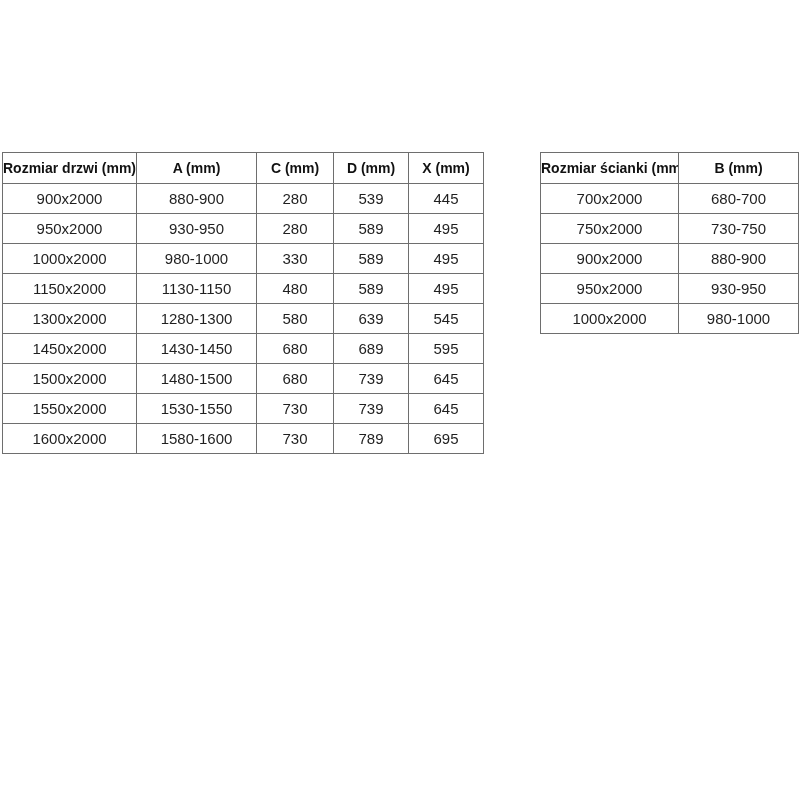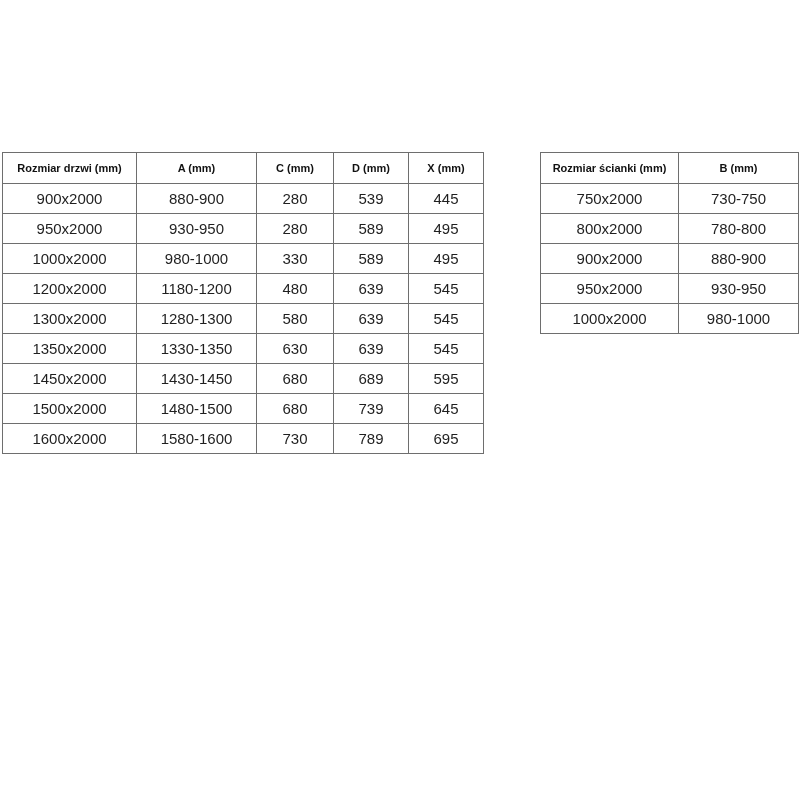--- a/index.html
+++ b/index.html
@@ -23,21 +23,21 @@
   table.tbl th, table.tbl td {
     border: 1px solid #6e6e6e;
     text-align: center;
     vertical-align: middle;
     color: #1f1f1f;
     white-space: nowrap;
     overflow: hidden;
   }
   table.tbl th {
     font-weight: bold;
-    font-size: 11px;
+    font-size: 14px;
     height: 31px;
     color: #111111;
   }
   table.tbl td {
     font-size: 15px;
     height: 30px;
   }
   table.door { left: 2px;  top: 152px; width: 481px; }
   table.wall { left: 540px; top: 152px; width: 258px; }
 </style>
@@ -78,51 +78,51 @@
           <td>495</td>
         </tr>
         <tr>
           <td>1000x2000</td>
           <td>980-1000</td>
           <td>330</td>
           <td>589</td>
           <td>495</td>
         </tr>
         <tr>
-          <td>1200x2000</td>
-          <td>1180-1200</td>
+          <td>1150x2000</td>
+          <td>1130-1150</td>
           <td>480</td>
-          <td>639</td>
-          <td>545</td>
+          <td>589</td>
+          <td>495</td>
         </tr>
         <tr>
           <td>1300x2000</td>
           <td>1280-1300</td>
           <td>580</td>
-          <td>639</td>
-          <td>545</td>
-        </tr>
-        <tr>
-          <td>1350x2000</td>
-          <td>1330-1350</td>
-          <td>630</td>
           <td>639</td>
           <td>545</td>
         </tr>
         <tr>
           <td>1450x2000</td>
           <td>1430-1450</td>
           <td>680</td>
           <td>689</td>
           <td>595</td>
         </tr>
         <tr>
           <td>1500x2000</td>
           <td>1480-1500</td>
           <td>680</td>
+          <td>739</td>
+          <td>645</td>
+        </tr>
+        <tr>
+          <td>1550x2000</td>
+          <td>1530-1550</td>
+          <td>730</td>
           <td>739</td>
           <td>645</td>
         </tr>
         <tr>
           <td>1600x2000</td>
           <td>1580-1600</td>
           <td>730</td>
           <td>789</td>
           <td>695</td>
         </tr>
@@ -134,26 +134,26 @@
         <col style="width: 120px;">
       </colgroup>
       <thead>
         <tr>
           <th>Rozmiar ścianki (mm)</th>
           <th>B (mm)</th>
         </tr>
       </thead>
       <tbody>
         <tr>
+          <td>700x2000</td>
+          <td>680-700</td>
+        </tr>
+        <tr>
           <td>750x2000</td>
           <td>730-750</td>
-        </tr>
-        <tr>
-          <td>800x2000</td>
-          <td>780-800</td>
         </tr>
         <tr>
           <td>900x2000</td>
           <td>880-900</td>
         </tr>
         <tr>
           <td>950x2000</td>
           <td>930-950</td>
         </tr>
         <tr>

